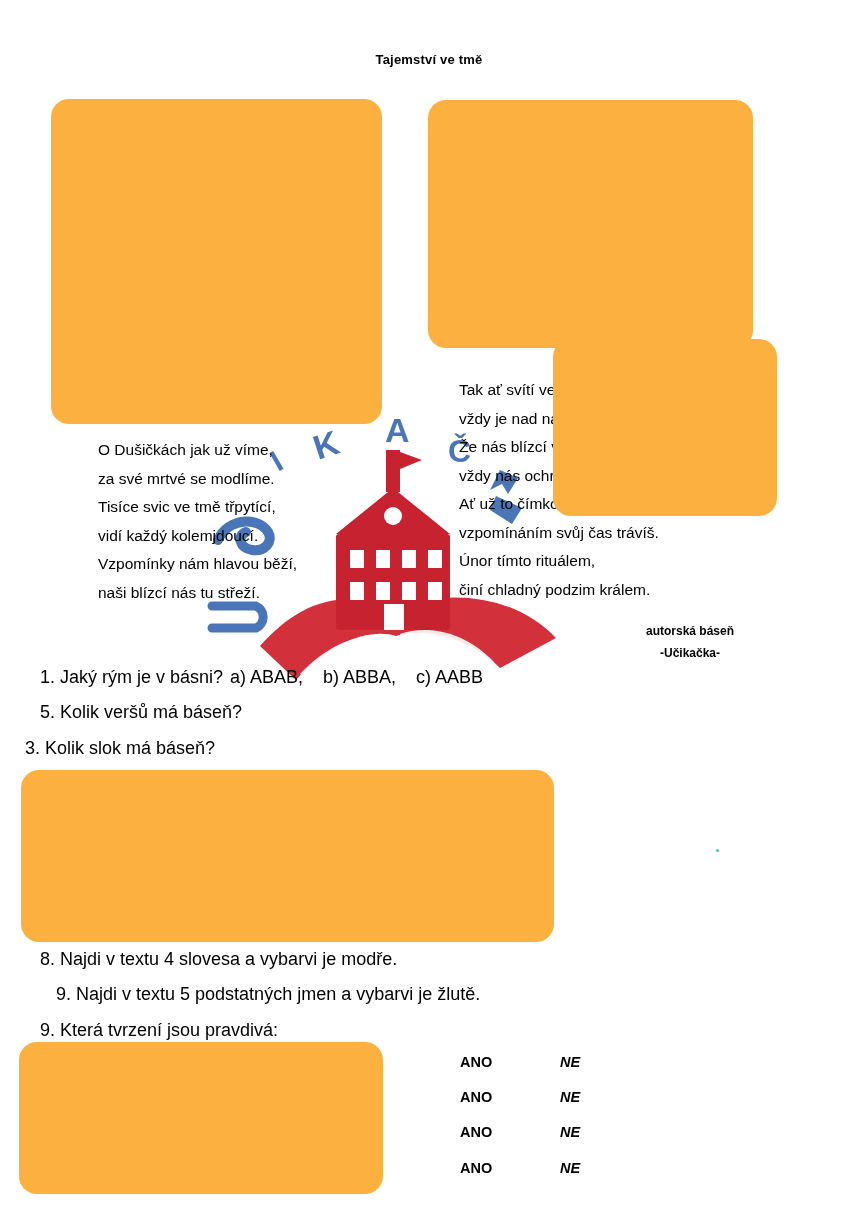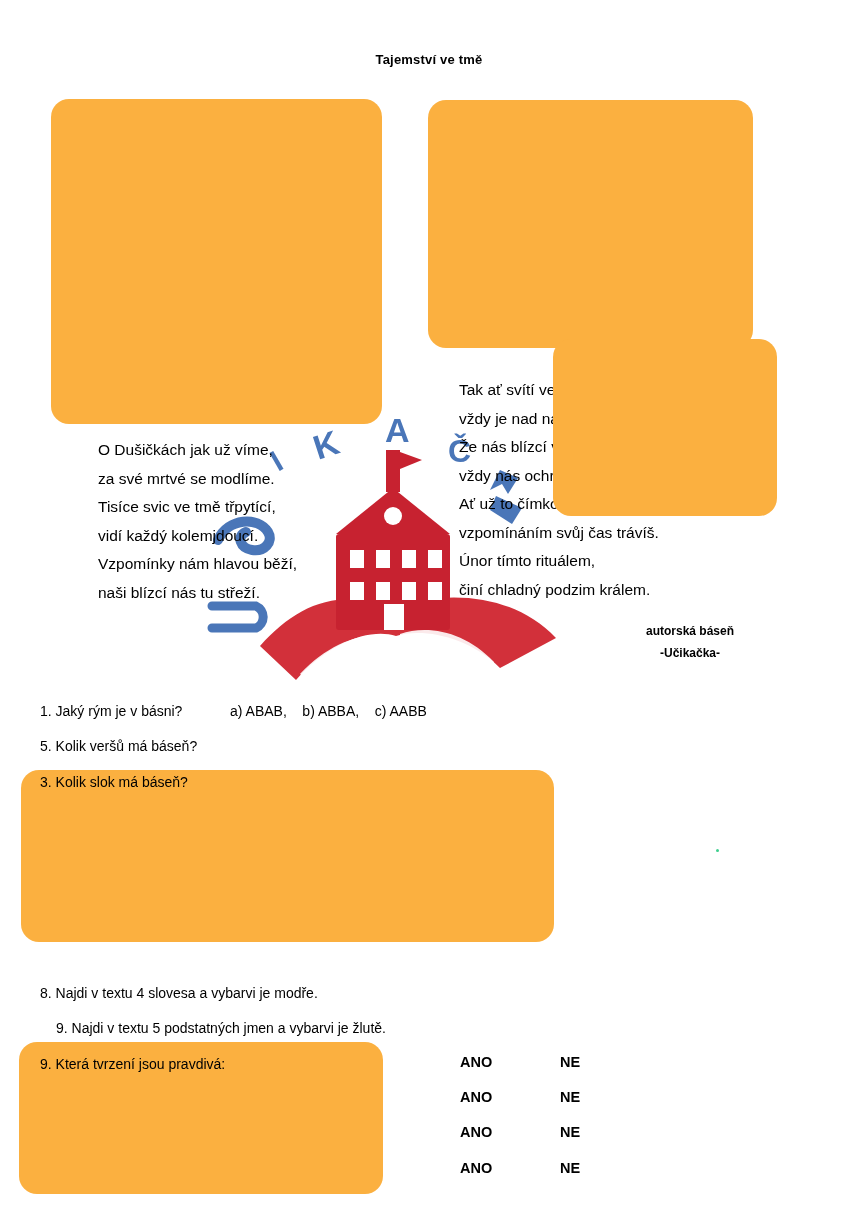--- a/index.html
+++ b/index.html
@@ -60,40 +60,39 @@
     width: 260px;
     text-align: center;
     font-size: 12px;
     font-weight: bold;
     line-height: 22px;
   }
 
   
   .question {
     position: absolute;
-    font-size: 14px;
+    font-size: 18px;
     white-space: pre;
-    margin-top: 36px;
   }
   #q1 { left: 40px; top: 667px; }
   #q1-opts { left: 230px; top: 667px; }
   #q2 { left: 40px; top: 702px; }
-  #q3 { left: 40px; top: 738px; }
+  #q3 { left: 25px; top: 738px; }
   #q8 { left: 40px; top: 949px; }
   #q9 { left: 56px; top: 984px; }
   #q10 { left: 40px; top: 1020px; }
 
   
   .ano-ne {
     position: absolute;
     font-size: 14.5px;
     font-weight: bold;
   }
   .ano-ne .ano { position: absolute; left: 0; width: 50px; }
-  .ano-ne .ne  { position: absolute; left: 100px; width: 40px; }
+  .ano-ne .ne  { position: absolute; left: 100px; width: 40px; font-style: italic; }
   #row-1 { left: 460px; top: 1054px; }
   #row-2 { left: 460px; top: 1089px; }
   #row-3 { left: 460px; top: 1124px; }
   #row-4 { left: 460px; top: 1160px; }
 
   
   .clip {
     position: absolute;
     pointer-events: none;
   }

